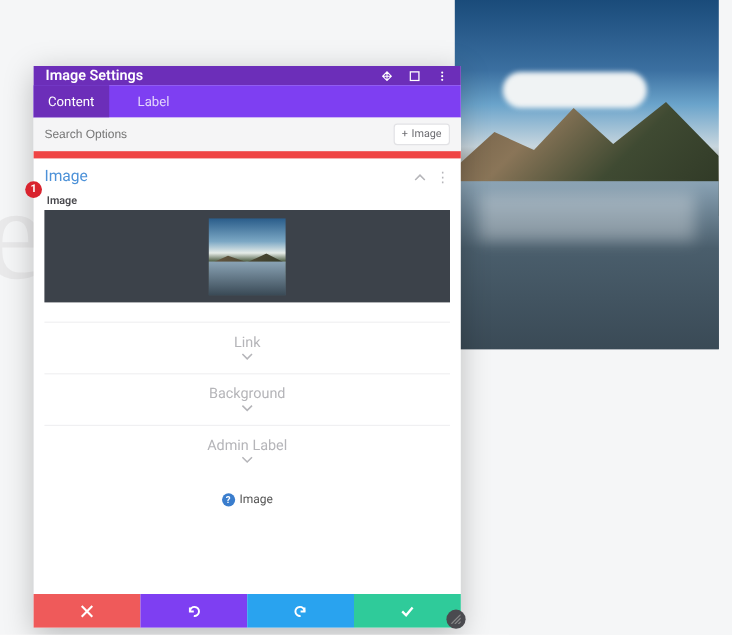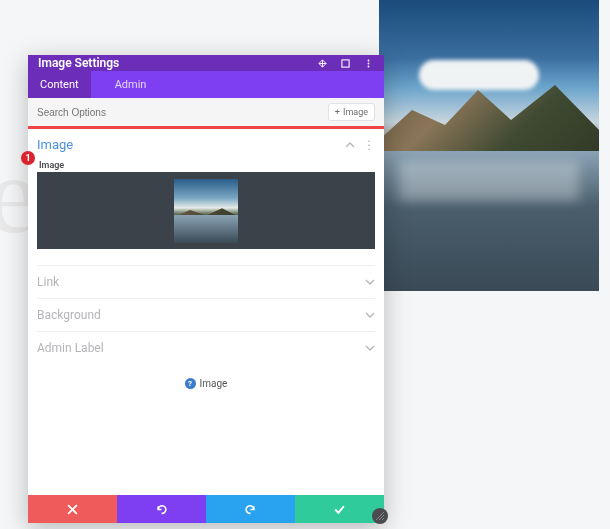--- a/index.html
+++ b/index.html
@@ -17,21 +17,21 @@
 
   .titlebar { background: #6c2eb9; color: #fff; height: 16px; display: flex; align-items: center; justify-content: space-between; padding: 0 10px; }
   .titlebar .title { font-size: 12px; font-weight: 600; }
   .titlebar .tb-actions { display: flex; gap: 12px; align-items: center; }
   .titlebar .ic { width: 11px; height: 11px; display: inline-flex; align-items: center; justify-content: center; color: #fff; }
 
   .tabs { background: #7e3ff2; display: flex; gap: 12px; }
   .tab { color: #e3d6fb; font-size: 11px; padding: 7px 12px; cursor: pointer; }
   .tab.active { background: #6c2eb9; color: #fff; }
 
-  .searchrow { background: #f5f5f6; border-bottom: 3px solid #ef4444; display: flex; align-items: center; justify-content: space-between; padding: 5px 9px; }
+  .searchrow { background: #f5f5f6; border-bottom: 6px solid #ef4444; display: flex; align-items: center; justify-content: space-between; padding: 5px 9px; }
   .searchrow .search { font-size: 10px; color: #a0a0a5; background: transparent; border: none; outline: none; flex: 1; }
   .filter-btn { background: #fff; border: 1px solid #e2e2e5; border-radius: 3px; padding: 3px 6px; font-size: 9px; color: #6d6d72; display: flex; align-items: center; gap: 3px; cursor: pointer; }
 
   .content { flex: 1; overflow: auto; padding: 0 9px; }
 
   .section-head { padding: 8px 0 6px; display: flex; align-items: center; justify-content: space-between; }
   .section-head.primary .sh-title { color: #4c91d8; font-size: 13px; }
   .section-head.collapsed .sh-title { color: #b5b5b9; font-size: 12px; }
   .sh-actions { display: flex; align-items: center; gap: 8px; color: #b5b5b9; }
   .chev { width: 10px; height: 10px; }
@@ -41,21 +41,21 @@
 
   .badge { position: absolute; left: 21px; top: 151px; width: 14px; height: 14px; background: #d9232e; color: #fff; border-radius: 50%; font-size: 9px; display: flex; align-items: center; justify-content: center; font-weight: 700; z-index: 5; }
 
   .img-well { background: #3c424a; height: 77px; display: flex; align-items: center; justify-content: center; margin-bottom: 4px; }
   .thumb { width: 64px; height: 64px; background: linear-gradient(to bottom, #2a5d8a 0%, #7ba7c4 30%, #e6ece8 45%, #5c6b53 55%, #47596a 100%); position: relative; }
   .thumb .tm { position:absolute; top:28px; left:0; right:0; height:18px; background: linear-gradient(135deg,#6c5a43,#2d3624); clip-path: polygon(0 60%,25% 20%,50% 50%,75% 10%,100% 55%,100% 100%,0 100%);}
   .thumb .tw { position:absolute; bottom:0; left:0; right:0; height:28px; background: linear-gradient(to bottom,#8aa3b5,#3a4a56);}
 
   .collapsed-row { border-top: 1px solid #f0f0f2; }
   .collapsed-row:last-of-type { border-bottom: 1px solid #f0f0f2; }
-  .section-head.collapsed { padding: 9px 0; }
+  .section-head.collapsed { padding: 9px 0; flex-direction: column; }
 
   .help { text-align: center; padding: 14px 0; font-size: 10px; color: #555; display: flex; align-items: center; justify-content: center; gap: 4px;}
   .help-ic { width: 11px; height: 11px; border-radius: 50%; background: #3a7dcd; color: #fff; font-size: 8px; display: inline-flex; align-items: center; justify-content: center; font-weight: bold; }
 
   .footer { display: flex; height: 28px; }
   .fbtn { flex: 1; display: flex; align-items: center; justify-content: center; color: #fff; cursor: pointer; }
   .f-red { background: #ef5a5a; }
   .f-purple { background: #7e3ff2; }
   .f-blue { background: #29a3ef; }
   .f-green { background: #2fcb9a; }
@@ -96,21 +96,21 @@
             <circle cx="2" cy="2" r="1.2" fill="#fff"></circle>
             <circle cx="2" cy="6" r="1.2" fill="#fff"></circle>
             <circle cx="2" cy="10" r="1.2" fill="#fff"></circle>
           </svg>
         </span>
     </div>
   </div>
 
   <div class="tabs">
     <div class="tab active">Content</div>
-    <div class="tab">Admin</div>
+    <div class="tab">Label</div>
   </div>
 
   <div class="searchrow">
     <input class="search" placeholder="Search Options" style="">
     <div class="filter-btn">
       <span>+</span>
       <span>Image</span>
     </div>
   </div>
 

